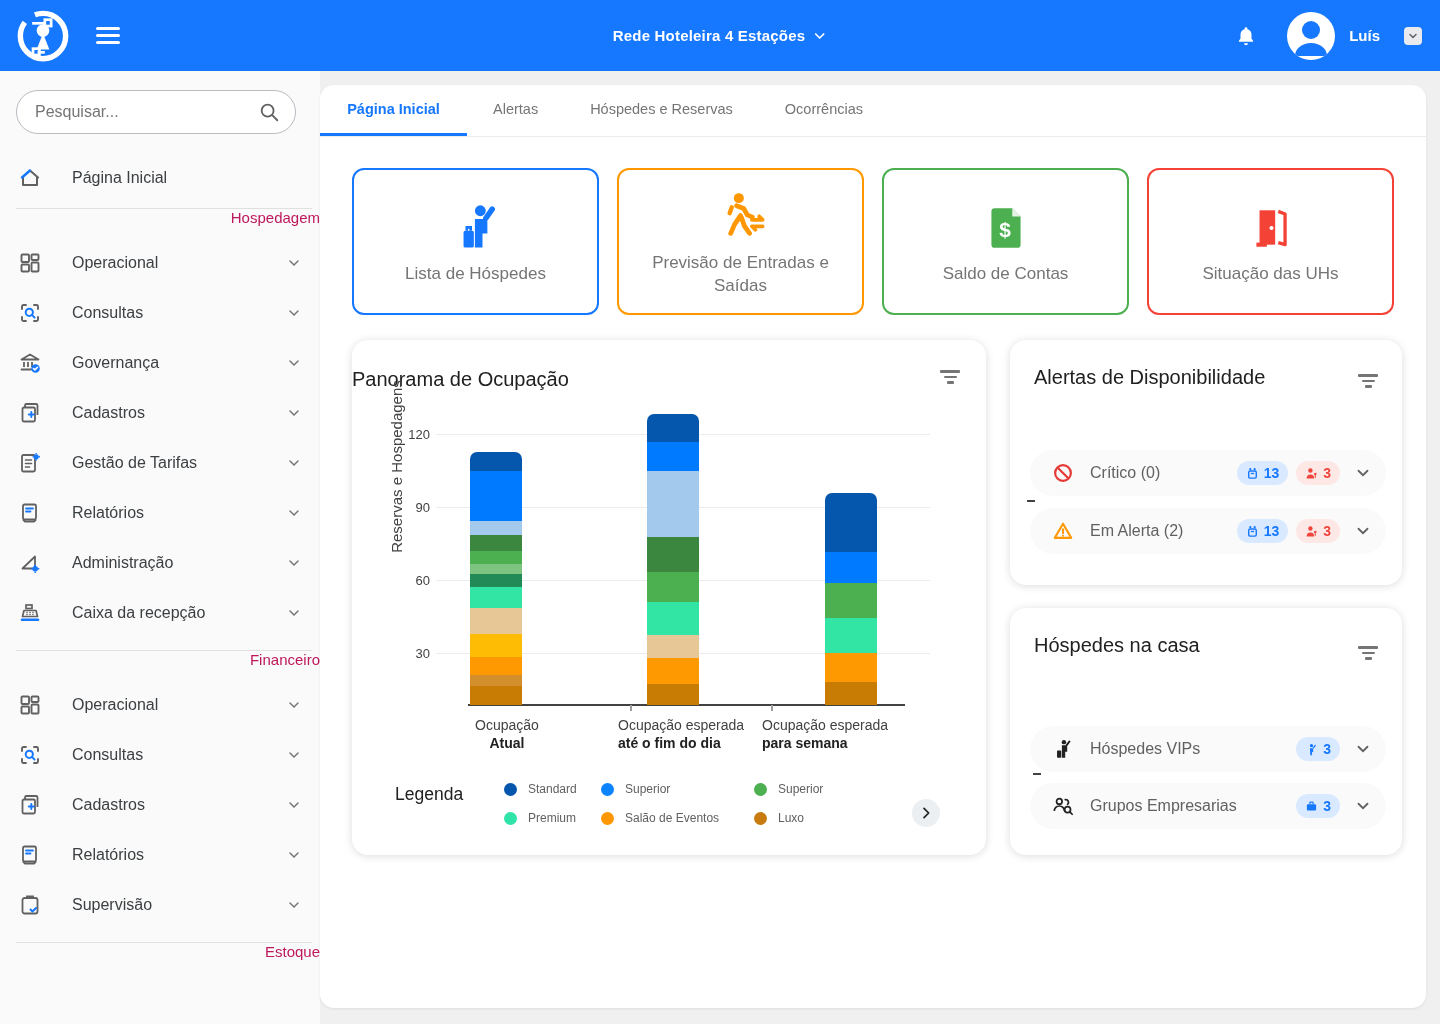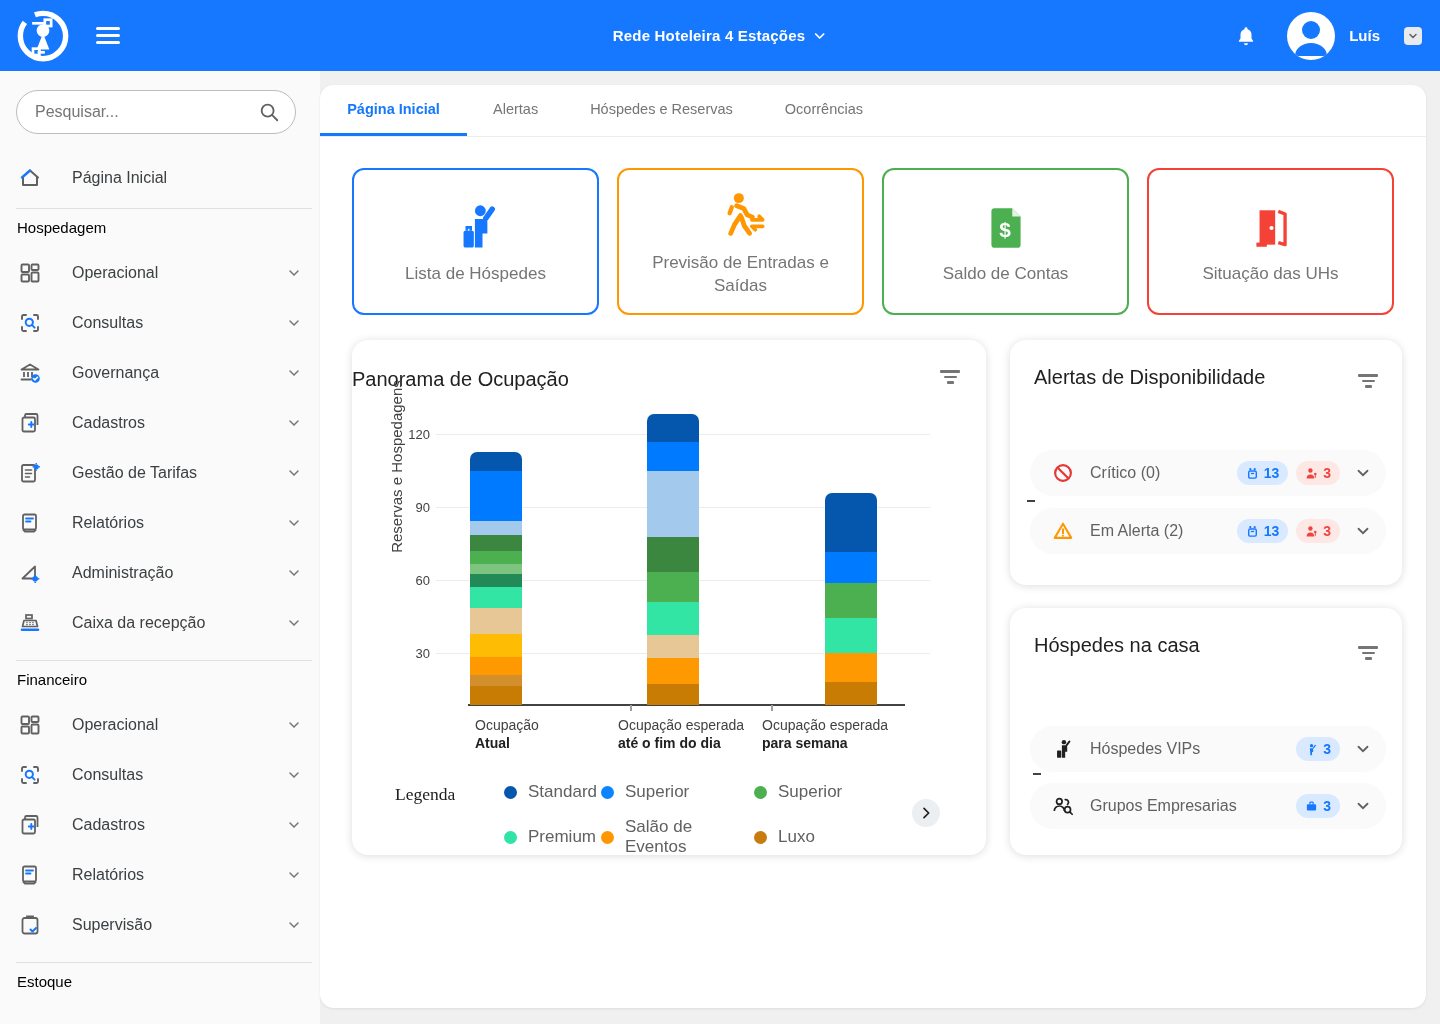--- a/index.html
+++ b/index.html
@@ -28,21 +28,21 @@
   .search-input { width:280px; height:44px; border:1px solid #b9bdc2; border-radius:22px; background:#fff;
     padding:0 44px 0 18px; font-size:16px; color:#424242; outline:none;
     font-family:"Liberation Sans","DejaVu Sans",sans-serif; }
   .search-input::placeholder { color:#757575; }
   .search-ico { position:absolute; right:16px; top:11px; }
   .nav-row { display:flex; align-items:center; height:50px; padding:0 18px; cursor:pointer; }
   .nav-row .ico { width:24px; height:24px; flex:0 0 24px; }
   .nav-row .lbl { margin-left:30px; font-size:16px; color:#3c4043; }
   .nav-row .chev { margin-left:auto; }
   .side-divider { height:1px; background:#e0e0e0; margin:12px 8px 0 16px; }
-  .side-section { font-size:15px; color:#000000; margin:10px 0 6px 17px; }
+  .side-section { font-size:15px; color:#be185d; margin:0 0 6px 17px;text-align:right; }
   .home-row { margin-top:26px; height:36px; }
 
   
   .main-card { position:absolute; left:320px; top:85px; width:1106px; height:923px; background:#fff;
     border-radius:14px; box-shadow:0 1px 3px rgba(0,0,0,.08); }
   .tabs { display:flex; height:52px; border-bottom:1px solid #ececec; align-items:stretch; }
   .tab { display:flex; align-items:center; justify-content:center; padding:0 26px; font-size:14.5px;
     color:#757575; font-weight:500; cursor:pointer; border-bottom:3px solid transparent; }
   .tab.first { width:147px; padding:0; }
   .tab.active { color:#1677ff; font-weight:700; border-bottom-color:#1677ff; }
@@ -65,24 +65,24 @@
   .gridline { position:absolute; left:-2px; width:494px; height:1px; background:#ececec; }
   .axis-line { position:absolute; left:30px; bottom:-1px; width:437px; height:2.5px; background:#424242; }
   .ytick { position:absolute; width:44px; text-align:right; font-size:13px; color:#424242; }
   .ylabel { position:absolute; left:-56px; top:118px; transform:rotate(-90deg); transform-origin:center;
     font-size:15px; color:#424242; white-space:nowrap; width:200px; text-align:center; }
   .bar { position:absolute; bottom:0; width:52px; display:flex; flex-direction:column-reverse; }
   .seg { width:100%; }
   .cat-tick { position:absolute; width:2px; height:6px; background:#9e9e9e; top:285px; }
   .cat-lbl { position:absolute; top:297px; font-size:14px; color:#424242; line-height:1.25; white-space:nowrap; }
   .cat-lbl b { color:#212121; }
-  .legend-title { position:absolute; left:43px; top:444px; font-size:17.5px; color:#212121;font-family:Liberation Serif, serif; }
+  .legend-title { position:absolute; left:43px; top:444px; font-size:17.5px; color:#212121; }
   .legend-grid { position:absolute; left:152px; top:442px; display:grid;
     grid-template-columns:97px 153px auto; row-gap:15px; }
-  .leg-item { display:flex; align-items:center; font-size:17px; color:#616161; }
+  .leg-item { display:flex; align-items:center; font-size:12px; color:#616161; }
   .leg-dot { width:13px; height:13px; border-radius:50%; margin-right:11px; flex:0 0 13px; }
   .expand-btn { position:absolute; left:560px; top:459px; width:28px; height:28px; border-radius:50%;
     background:#eceff1; display:flex; align-items:center; justify-content:center; cursor:pointer; }
 
   
   .panel { position:absolute; left:690px; width:392px; background:#fff; border-radius:16px;
     box-shadow:0 1px 8px rgba(0,0,0,.14); }
   .panel1 { top:255px; height:245px; }
   .panel2 { top:523px; height:247px; }
   .panel-title { position:absolute; left:24px; top:26px; font-size:20px; color:#212121; }
@@ -478,21 +478,21 @@
         <div class="leg-item">
           <span class="leg-dot" style="background: rgb(200, 124, 16);"></span>
           <span>Luxo</span>
         </div>
       </div>
     <div class="expand-btn">
       <svg width="16" height="16" viewBox="0 0 24 24">
         <path d="M9 5 l7 7 -7 7" fill="none" stroke="#212121" stroke-width="2.6" stroke-linecap="round" stroke-linejoin="round"></path>
       </svg>
     </div>
-  <div class="cat-lbl" style="left: 123px; top: 377px; position: absolute;"><div>Ocupação</div><b>Atual</b></div>
+  <div class="cat-lbl" style="left: 123px; top: 377px; position: absolute; text-align: center;"><div>Ocupação</div><b>Atual</b></div>
       <div class="cat-lbl" style="left: 266px; top: 377px; position: absolute;"><div>Ocupação esperada</div><b>até o fim do dia</b></div>
       <div class="cat-lbl" style="left: 410px; top: 377px; position: absolute;"><div>Ocupação esperada</div><b>para semana</b></div>
     </div>
 
   <div class="panel panel1">
     <div class="panel-title">Alertas de Disponibilidade</div>
     <div class="filter-ico" style="top:34px; right:24px;">
       <div class="f1"></div>
         <div class="f2"></div>
         <div class="f3"></div>

